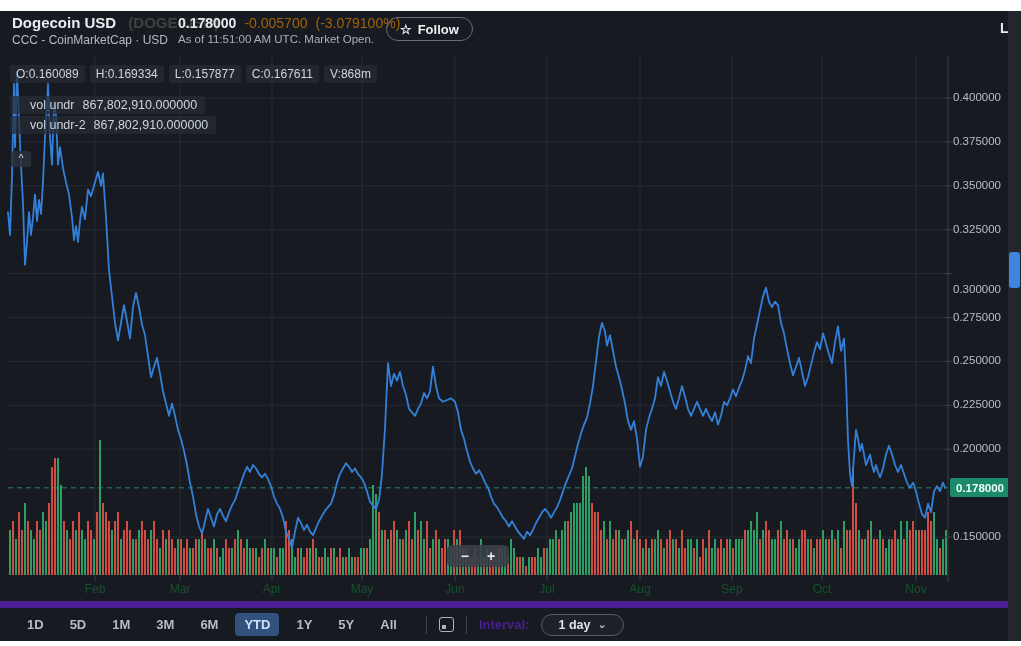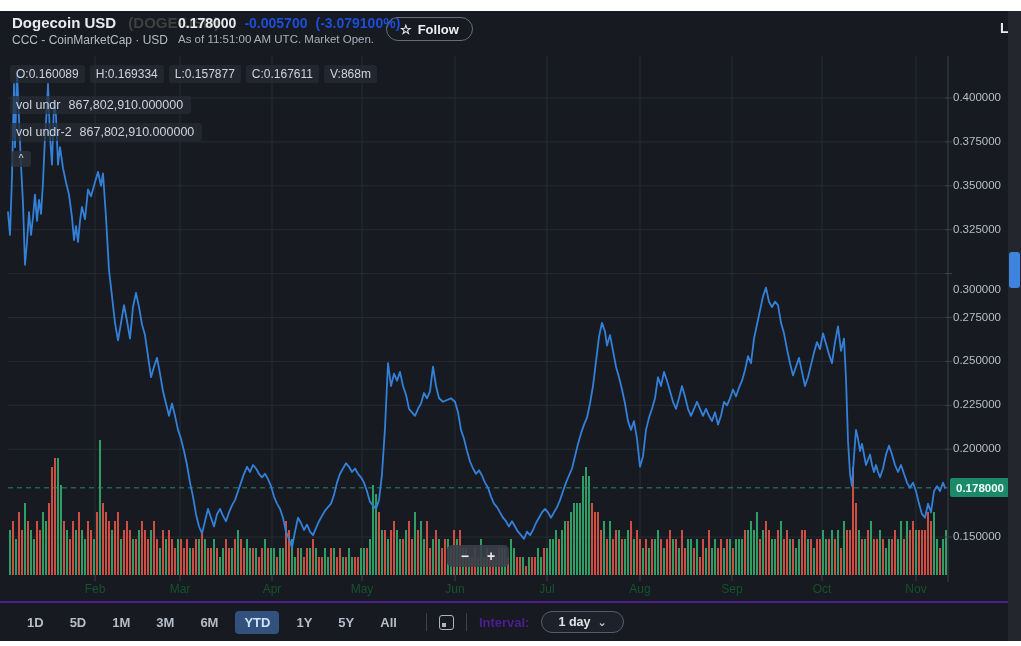--- a/index.html
+++ b/index.html
@@ -7,48 +7,48 @@
          font-family:"Liberation Sans","DejaVu Sans",sans-serif;}
   #surface{position:absolute;left:0;top:11px;width:1021px;height:630px;background:#171a20;}
   #chart-svg{position:absolute;left:0;top:0;width:1021px;height:646px;}
 
   
   .hdr{position:absolute;color:#e8eaee;}
   .hdr-title{left:12px;top:14px;font-size:15px;font-weight:700;}
   .hdr-title .tkr{color:#404040;margin-left:8px;}
   .hdr-sub{left:12px;top:33px;font-size:12px;color:#b6bcc6;font-weight:400;}
   .hdr-price{left:178px;top:15px;font-size:14px;font-weight:700;}
-  .hdr-chg{color:#1d4ed8;font-weight:700;margin-left:8px;}
+  .hdr-chg{color:#a16207;font-weight:400;margin-left:8px;}
   .hdr-asof{left:178px;top:33px;font-size:11.5px;color:#a9b0bb;font-weight:400;}
   .follow-btn{position:absolute;left:386px;top:17px;height:24px;display:flex;align-items:center;gap:6px;
       padding:0 13px;border:1.5px solid #666e7b;border-radius:14px;color:#edeff2;font-size:13px;
       font-weight:600;background:transparent;cursor:pointer;}
   .tr-partial{position:absolute;left:1000px;top:20px;color:#e8eaee;font-size:14px;font-weight:600;}
 
   
   .ovl-row{position:absolute;display:flex;gap:5px;}
   .chip{background:rgba(38,43,53,0.72);color:#ced4dd;font-size:12px;padding:2px 6px;border-radius:2px;}
-  .ind-chip{background:rgba(38,43,53,0.72);color:#ced4dd;font-size:12.5px;padding:2px 8px 2px 6px;border-radius:2px;}
+  .ind-chip{background:rgba(38,43,53,0.72);color:#ced4dd;font-size:12.5px;padding:2px 8px 2px 20px;border-radius:2px;}
   .ind-chip .val{margin-left:8px;}
   .collapse-chip{position:absolute;left:11px;top:151px;width:20px;height:16px;background:rgba(44,49,59,0.85);
       border-radius:3px;color:#cdd3db;font-size:11px;line-height:14px;text-align:center;cursor:pointer;}
 
   
   .y-label{position:absolute;left:953px;color:#b8bec9;font-size:11.5px;}
   .price-badge{position:absolute;left:950px;width:60px;height:19px;background:#1a8a68;color:#f2fff9;
       font-size:11.5px;font-weight:700;display:flex;align-items:center;justify-content:center;border-radius:2px;}
   .x-label{position:absolute;top:582px;color:#14532d;font-size:12px;transform:translateX(-50%);}
 
   
   .zoom-pill{position:absolute;left:447px;top:545px;width:62px;height:22px;background:rgba(58,63,73,0.9);
       border-radius:5px;display:flex;align-items:center;justify-content:center;gap:10px;}
   .zoom-pill span{color:#e7eaee;font-size:14px;font-weight:700;line-height:20px;cursor:pointer;padding:0 4px;}
 
   
-  #toolbar{position:absolute;left:0;top:601px;width:1008px;height:40px;border-top:2px solid #4c1d95;
+  #toolbar{position:absolute;left:0;top:601px;width:1008px;height:40px;border-top:7px solid #4c1d95;
       display:flex;align-items:center;padding-left:18px;box-sizing:border-box;}
   .range-btn{color:#b6bdc9;font-size:13px;font-weight:600;padding:4px 9px;margin-right:8px;border-radius:4px;
       background:transparent;border:none;cursor:pointer;font-family:inherit;}
   .range-btn.selected{background:#32517c;color:#cfe2fa;}
   .tb-divider{width:1px;height:18px;background:#3a4150;margin:0 12px;}
   .cal-icon{position:relative;width:13px;height:13px;border:1.5px solid #aeb5c1;border-radius:3px;cursor:pointer;}
   .cal-icon::after{content:"";position:absolute;left:2px;bottom:2px;width:4px;height:4px;background:#aeb5c1;}
   .interval-label{color:#4c1d95;font-size:13px;font-weight:600;margin-right:12px;}
   .interval-pill{display:flex;align-items:center;gap:7px;border:1px solid #555d6d;border-radius:13px;
       padding:3px 16px;color:#dfe3ea;font-size:12.5px;font-weight:600;background:rgba(34,38,48,0.6);cursor:pointer;}
@@ -440,21 +440,21 @@
     <span class="chip">O:0.160089</span>
     <span class="chip">H:0.169334</span>
     <span class="chip">L:0.157877</span>
     <span class="chip">C:0.167611</span>
     <span class="chip">V:868m</span>
   </div>
 
   <div class="ovl-row" style="left:10px;top:96px;">
     <span class="ind-chip"><span>vol undr</span><span class="val">867,802,910.000000</span></span>
   </div>
-  <div class="ovl-row" style="left:10px;top:123px;align-items:center;">
+  <div class="ovl-row" style="left:10px;top:116px;align-items:center;">
     <span class="ind-chip"><span>vol undr-2</span><span class="val">867,802,910.000000</span></span>
   </div>
   <div class="collapse-chip">^</div>
 
   <div id="y-axis">
       <div class="y-label" style="top: 91px;">0.400000</div>
       <div class="y-label" style="top: 134.9px;">0.375000</div>
       <div class="y-label" style="top: 178.8px;">0.350000</div>
       <div class="y-label" style="top: 222.7px;">0.325000</div>
       <div class="y-label" style="top: 283px;">0.300000</div>

